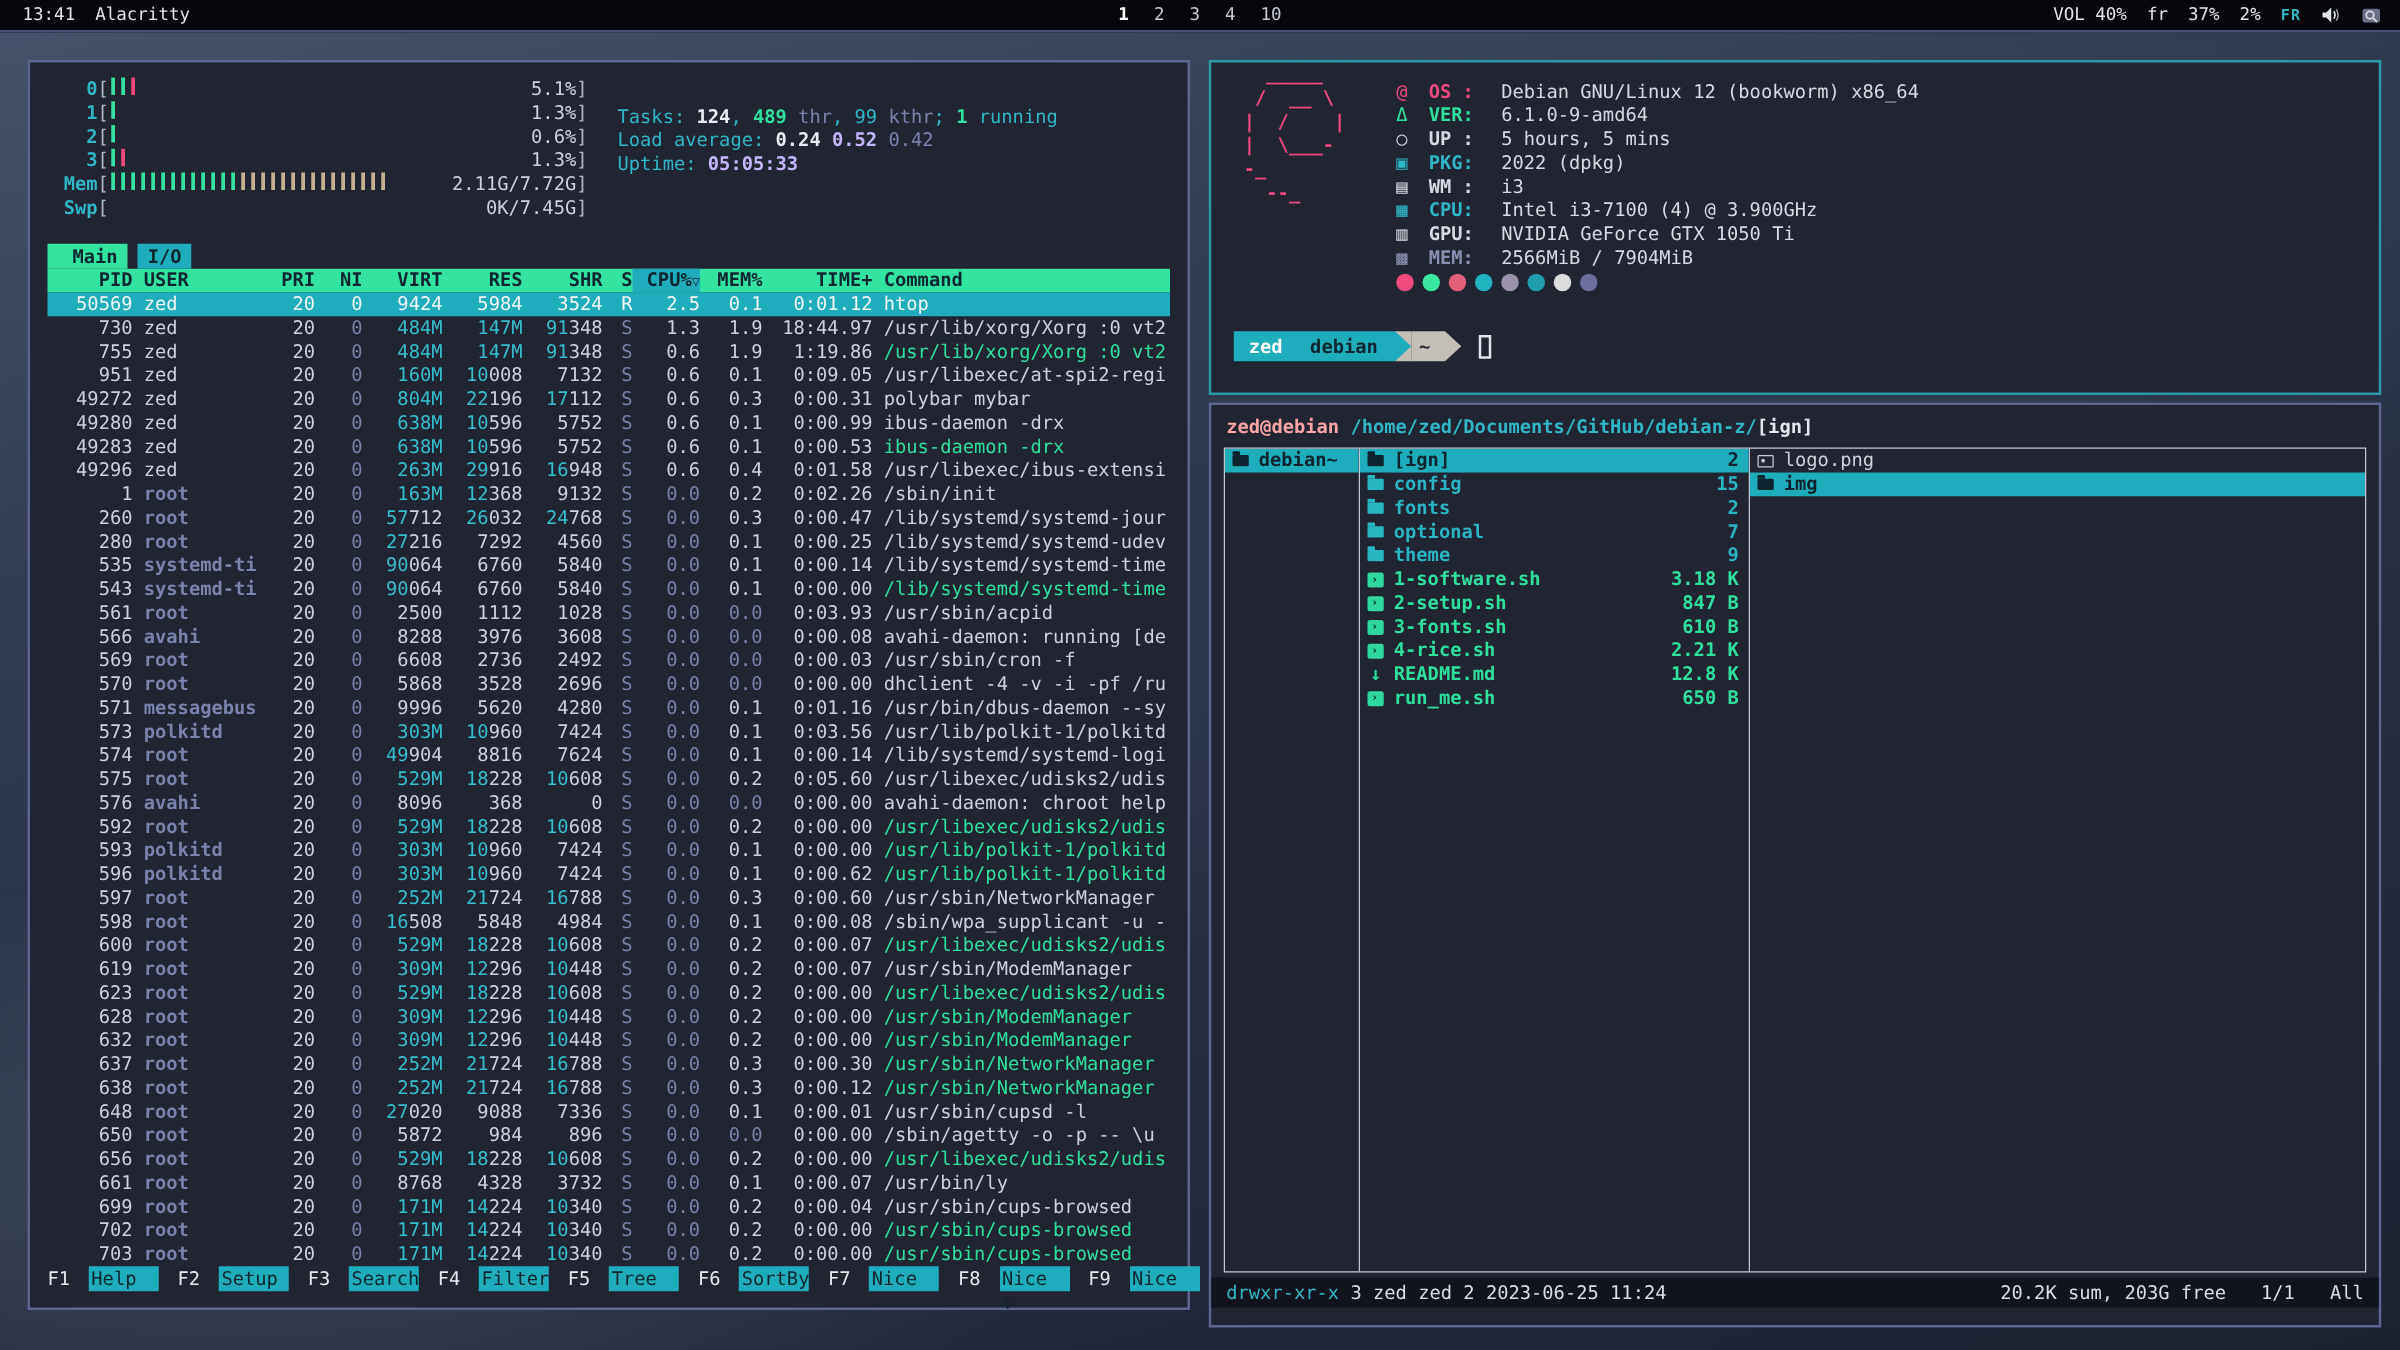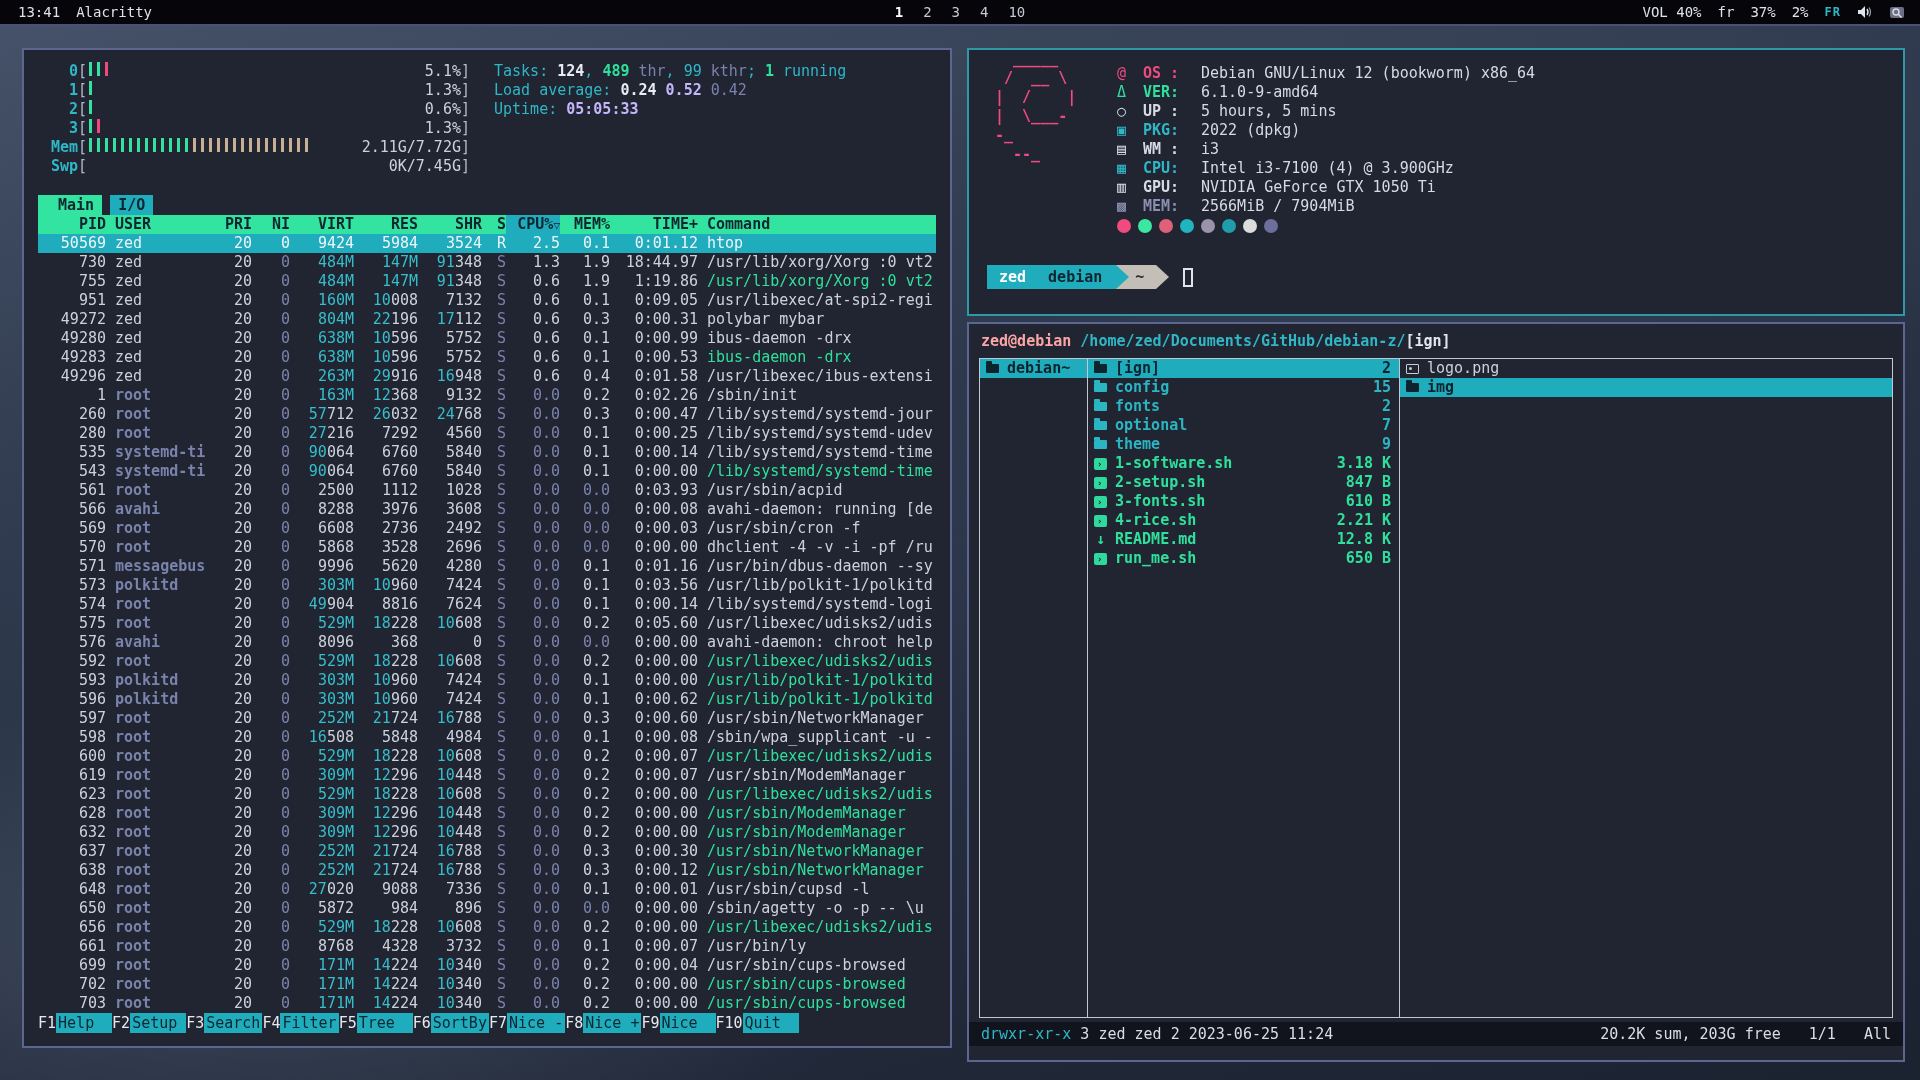--- a/index.html
+++ b/index.html
@@ -34,21 +34,21 @@
   .meters{ width:432px; }
   .meter{ display:flex; height:19px; line-height:19px; }
   .mlabel{ width:40px; text-align:right; color:#2fb7c6; font-weight:700; }
   .brk{ color:#b3b9c7; }
   .mtrack{ flex:1; display:flex; align-items:flex-start; gap:5px; padding-left:2px; position:relative; }
   .bar{ width:3px; height:14px; display:inline-block; }
   .bar.g{ background:#35e0a0; }
   .bar.r{ background:#f0487c; }
   .bar.t{ background:#c5b091; }
   .mtext{ margin-left:auto; color:#ccd2dc; }
-  .head-right{ padding-left:24px; line-height:19px; }
+  .head-right{ padding-left:24px; line-height:19px;margin-top:22px; }
   .sg-cy{ color:#2fb7c6; }
   .sg-cyb{ color:#c4b5fd; font-weight:700; }
   .sg-wb{ color:#e8ecf2; font-weight:700; }
   .sg-gr{ color:#7983ab; }
   .sg-gnb{ color:#2fe09c; font-weight:700; }
   .tabs{ margin-top:19px; height:20px; display:flex; gap:8px; }
   .tab{ padding:0 8px; font-weight:700; line-height:20px; }
   .tab.main{ background:#33e4a1; color:#0e2630;padding-left:20px; }
   .tab.io{ background:#1fadbd; color:#0e2630; }
   .phead{ display:flex; height:19px; line-height:19px; background:#33e4a1; color:#0e2630; font-weight:700; }
@@ -65,21 +65,21 @@
   .c4{ width:64px;  text-align:right; }
   .c5{ width:64px;  text-align:right; }
   .c6{ width:64px;  text-align:right; }
   .c7{ width:24px;  text-align:right; }
   .c8{ width:54px;  text-align:right; }
   .c9{ width:50px;  text-align:right; }
   .c10{ width:88px; text-align:right; }
   .c11{ flex:1; text-align:left; padding-left:9px; }
   .tw{ color:#ccd2dc; } .tc{ color:#35becb; } .tg{ color:#7983ab; } .tgb{ color:#7983ab; font-weight:700; } .tgr{ color:#2fe09c; }
   .sortmark{ font-size:11px; }
-  .fbar{ display:flex; height:20px; line-height:20px; margin-top:0; }
+  .fbar{ display:flex; height:20px; line-height:20px; margin-top:0;gap:15px; }
   .fk{ color:#e6e9ee; }
   .fv{ background:#1fadbd; color:#0e2630; min-width:56px; padding:0 2px; }
   
   .fetch-win{ left:967px; top:48px; width:938px; height:268px; border:2px solid #2e98a6; padding:14px 18px; font-size:15px; }
   .art{ position:absolute; left:26px; top:0; color:#ef4b7f; font-weight:700; font-family:"DejaVu Sans Mono",monospace; font-size:15px; line-height:19px; }
   .fetch-info{ margin-left:130px; }
   .finfo{ display:flex; height:19px; line-height:19px; }
   .fic{ width:26px; }
   .flb{ width:58px; font-weight:700; }
   .fvl{ color:#d6dae3; white-space:pre; }

